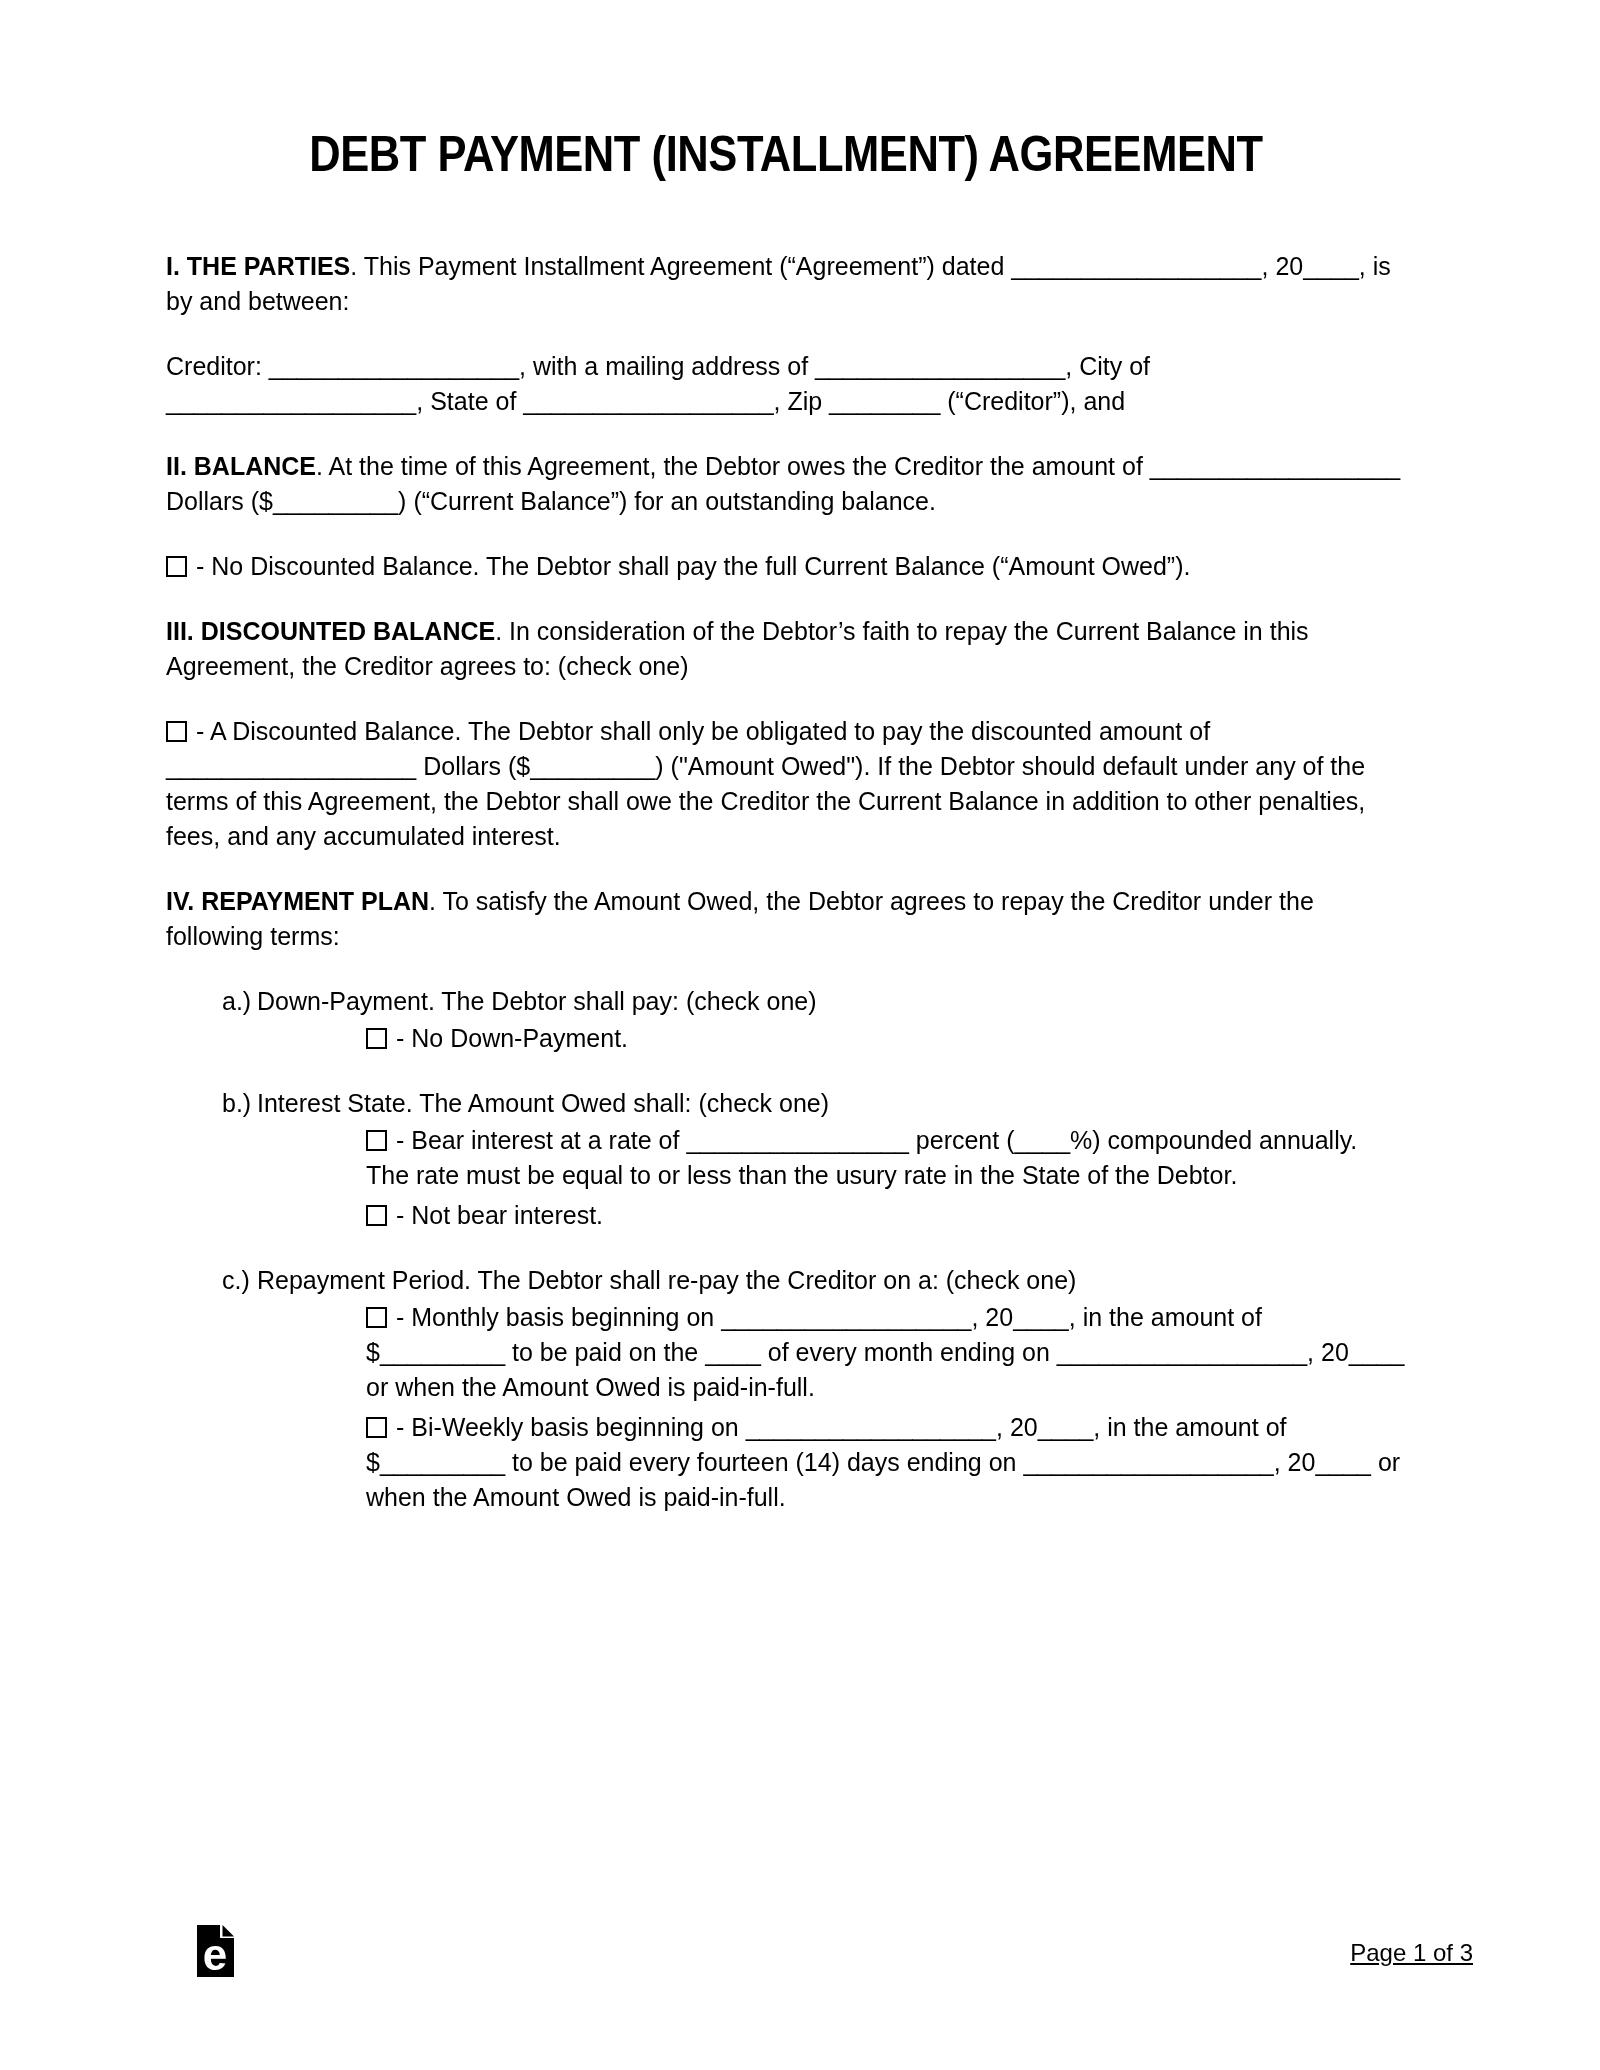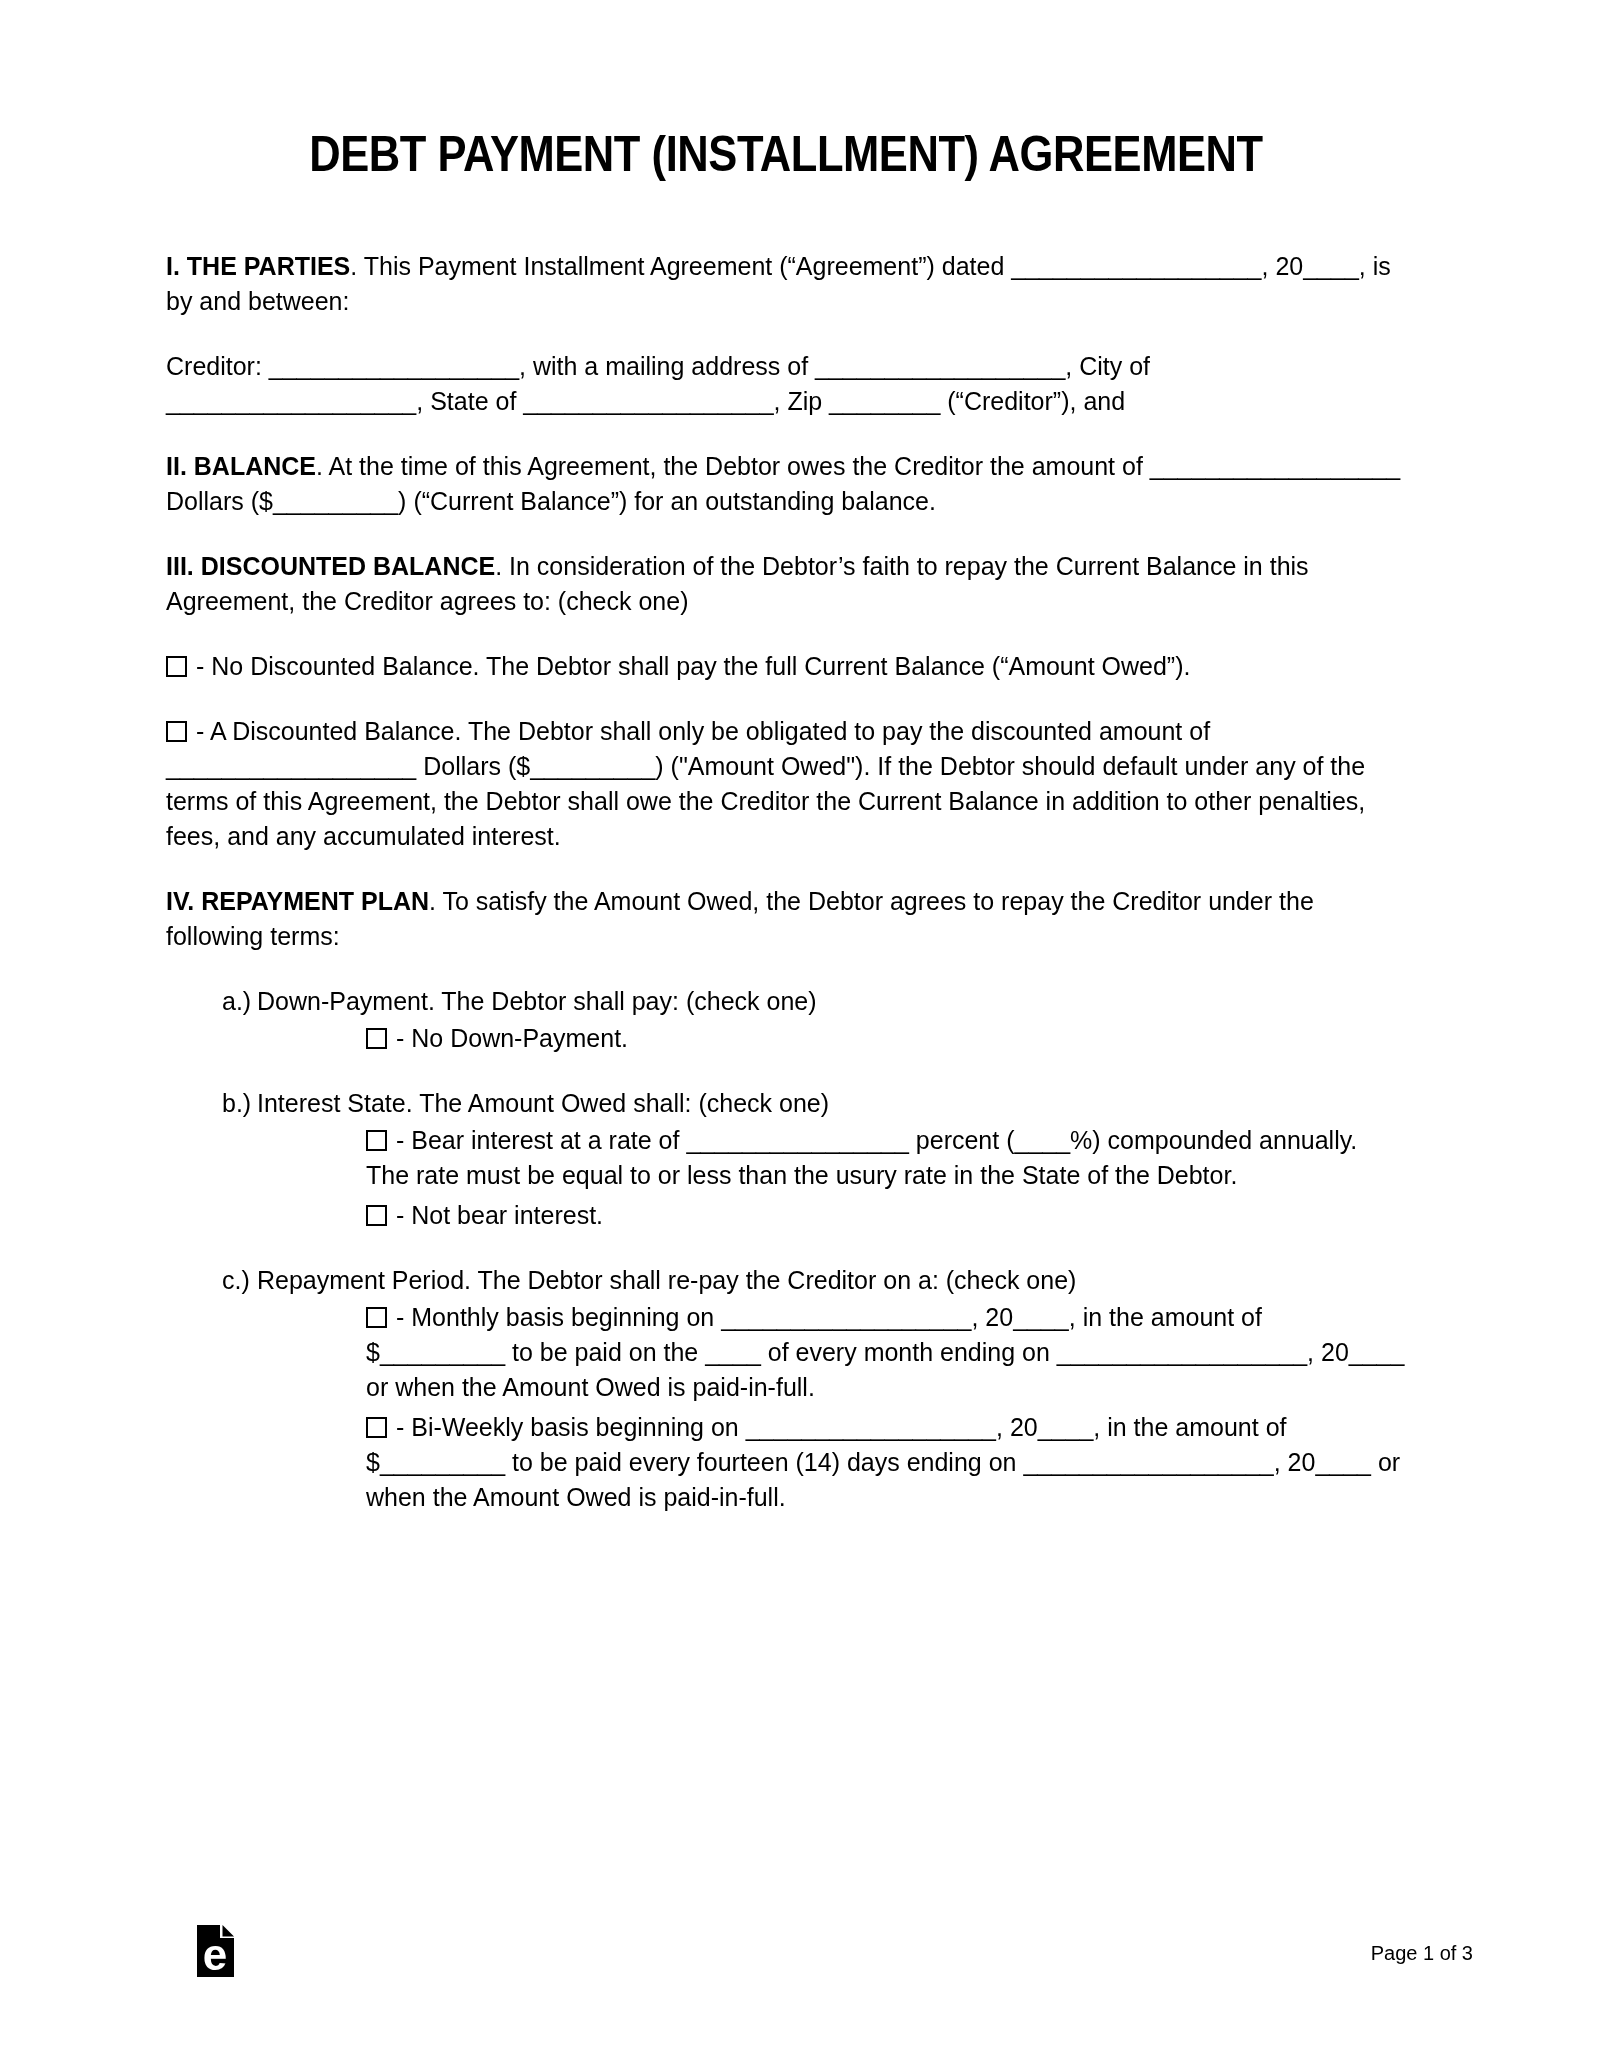--- a/index.html
+++ b/index.html
@@ -67,42 +67,43 @@
     position: absolute;
     left: 197px;
     top: 1925px;
     width: 37px;
     height: 52px;
   }
   .page-number {
     position: absolute;
     top: 1939px;
     right: 127px;
-    font-size: 20px;
+    font-size: 24px;
     line-height: 28px;
+    text-decoration: underline;
   }
 </style>
 </head>
 <body>
 
 <div class="content">
 
   <h1 class="doc-title"><span class="squeeze">DEBT PAYMENT (INSTALLMENT) AGREEMENT</span></h1>
 
   <p class="para"><strong>I. THE PARTIES</strong><span>. This Payment Installment Agreement (“Agreement”) dated __________________, 20____, is by and between:</span></p>
 
   <p class="para">Creditor: __________________, with a mailing address of __________________, City of __________________, State of __________________, Zip ________ (“Creditor”), and</p>
 
 
 
   <p class="para"><strong>II. BALANCE</strong><span>. At the time of this Agreement, the Debtor owes the Creditor the amount of __________________ Dollars ($_________) (“Current Balance”) for an outstanding balance.</span></p>
 
+  <p class="para"><span class="cb"></span><span>- No Discounted Balance. The Debtor shall pay the full Current Balance (“Amount Owed”).</span></p>
+
   <p class="para"><strong>III. DISCOUNTED BALANCE</strong><span>. In consideration of the Debtor’s faith to repay the Current Balance in this Agreement, the Creditor agrees to: (check one)</span></p>
-
-  <p class="para"><span class="cb"></span><span>- No Discounted Balance. The Debtor shall pay the full Current Balance (“Amount Owed”).</span></p>
 
   <p class="para"><span class="cb"></span><span>- A Discounted Balance. The Debtor shall only be obligated to pay the discounted amount of __________________ Dollars ($_________) ("Amount Owed"). If the Debtor should default under any of the terms of this Agreement, the Debtor shall owe the Creditor the Current Balance in addition to other penalties, fees, and any accumulated interest.</span></p>
 
   <p class="para"><strong>IV. REPAYMENT PLAN</strong><span>. To satisfy the Amount Owed, the Debtor agrees to repay the Creditor under the following terms:</span></p>
 
   <div class="sub-block">
     <p class="abc-row"><span class="abc-label">a.)</span><span>Down-Payment. The Debtor shall pay: (check one)</span></p>
     <p class="option"><span class="cb"></span><span>- No Down-Payment.</span></p>
   </div>
 

